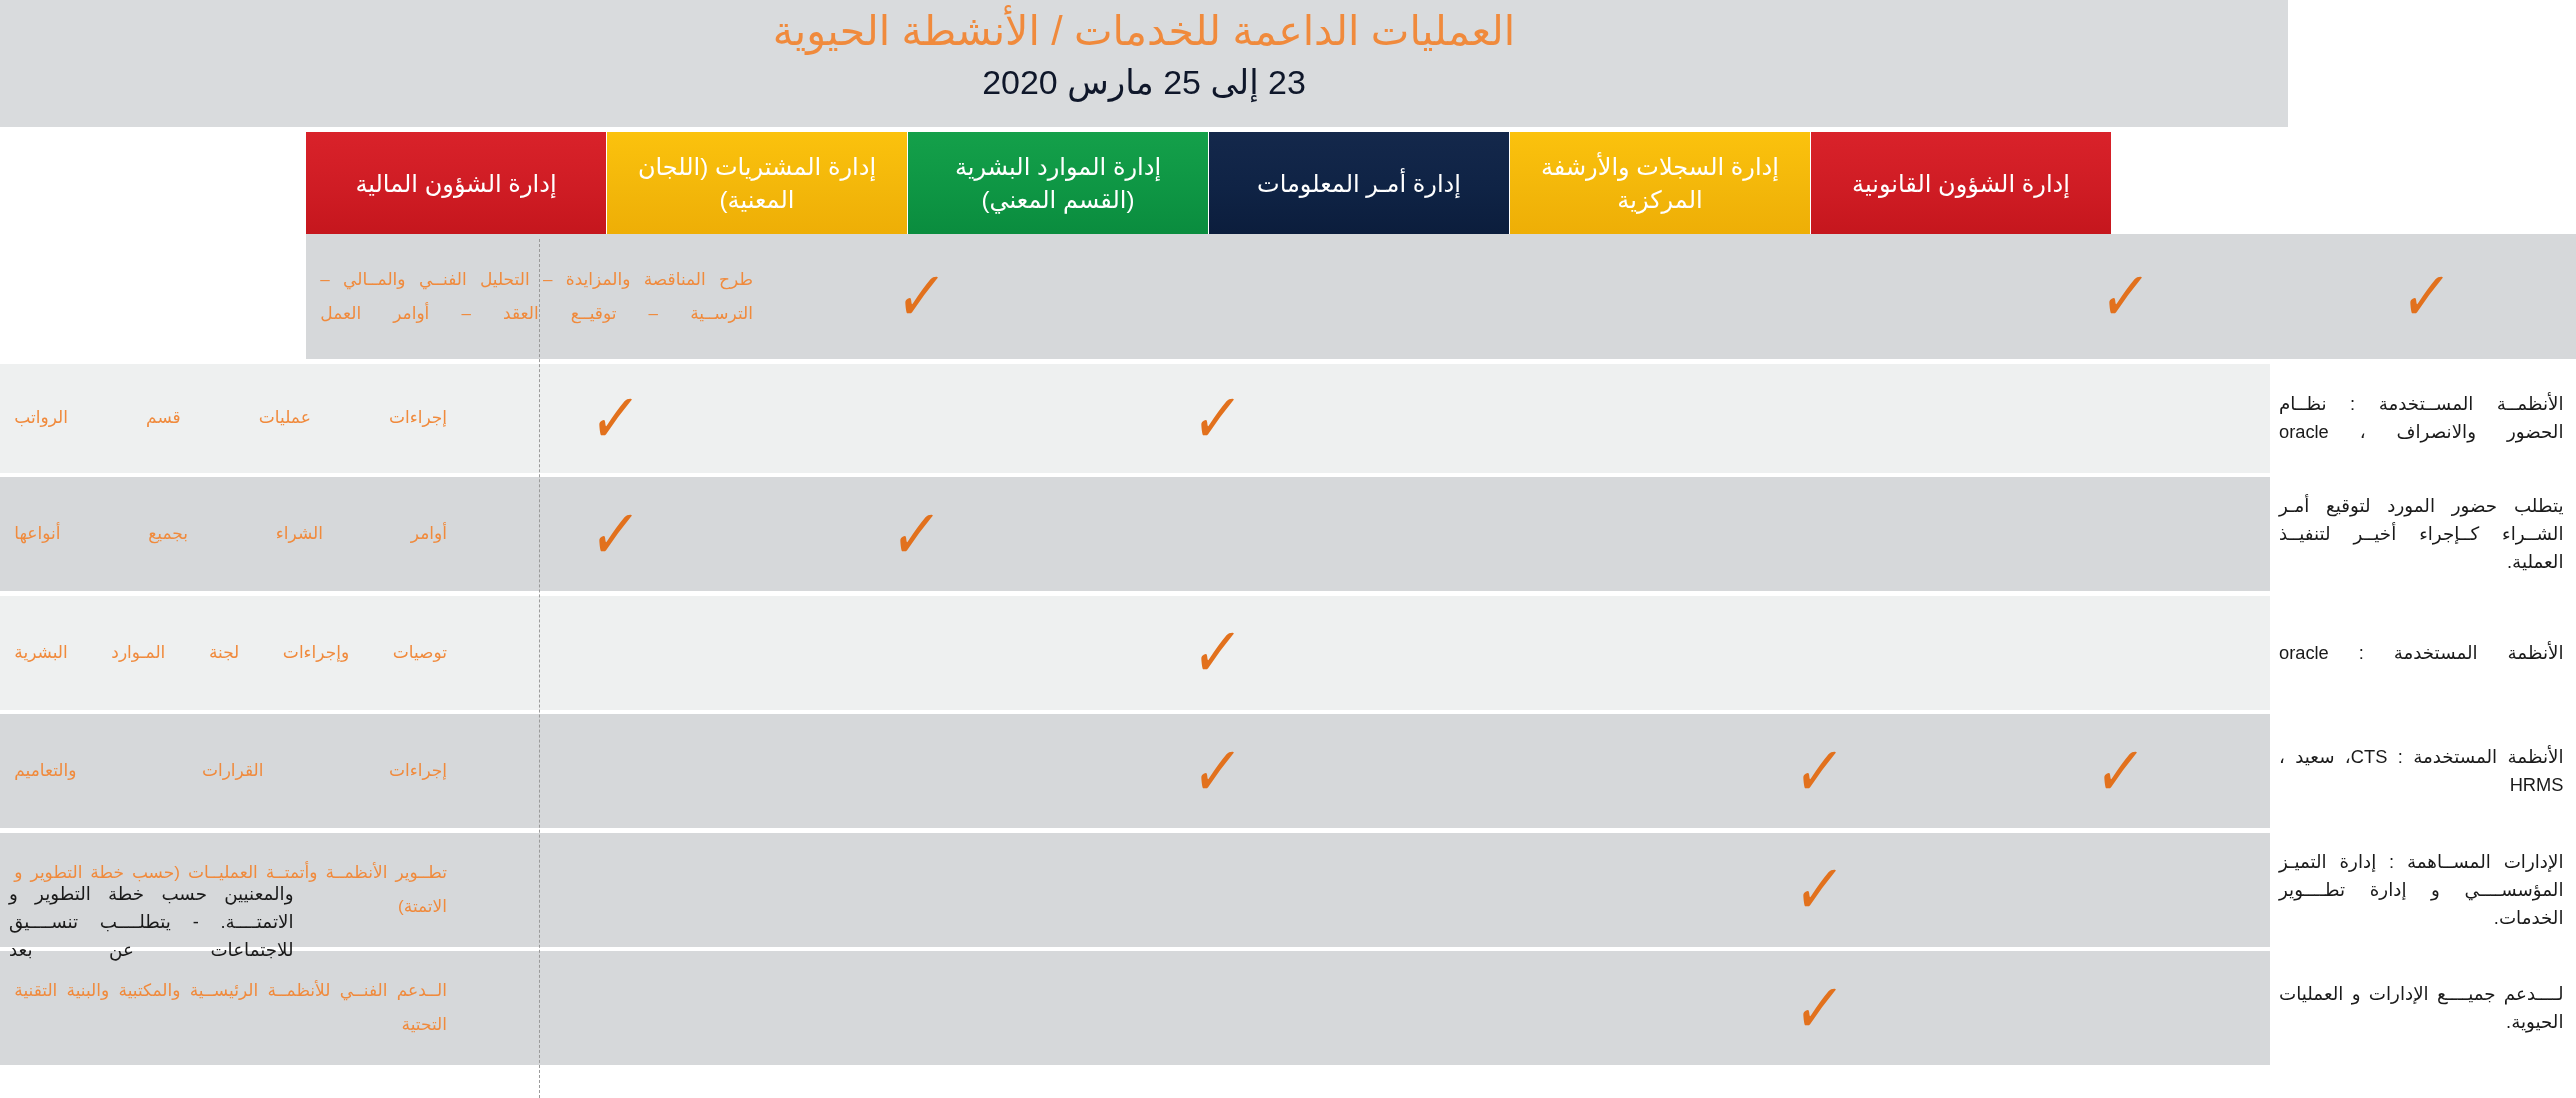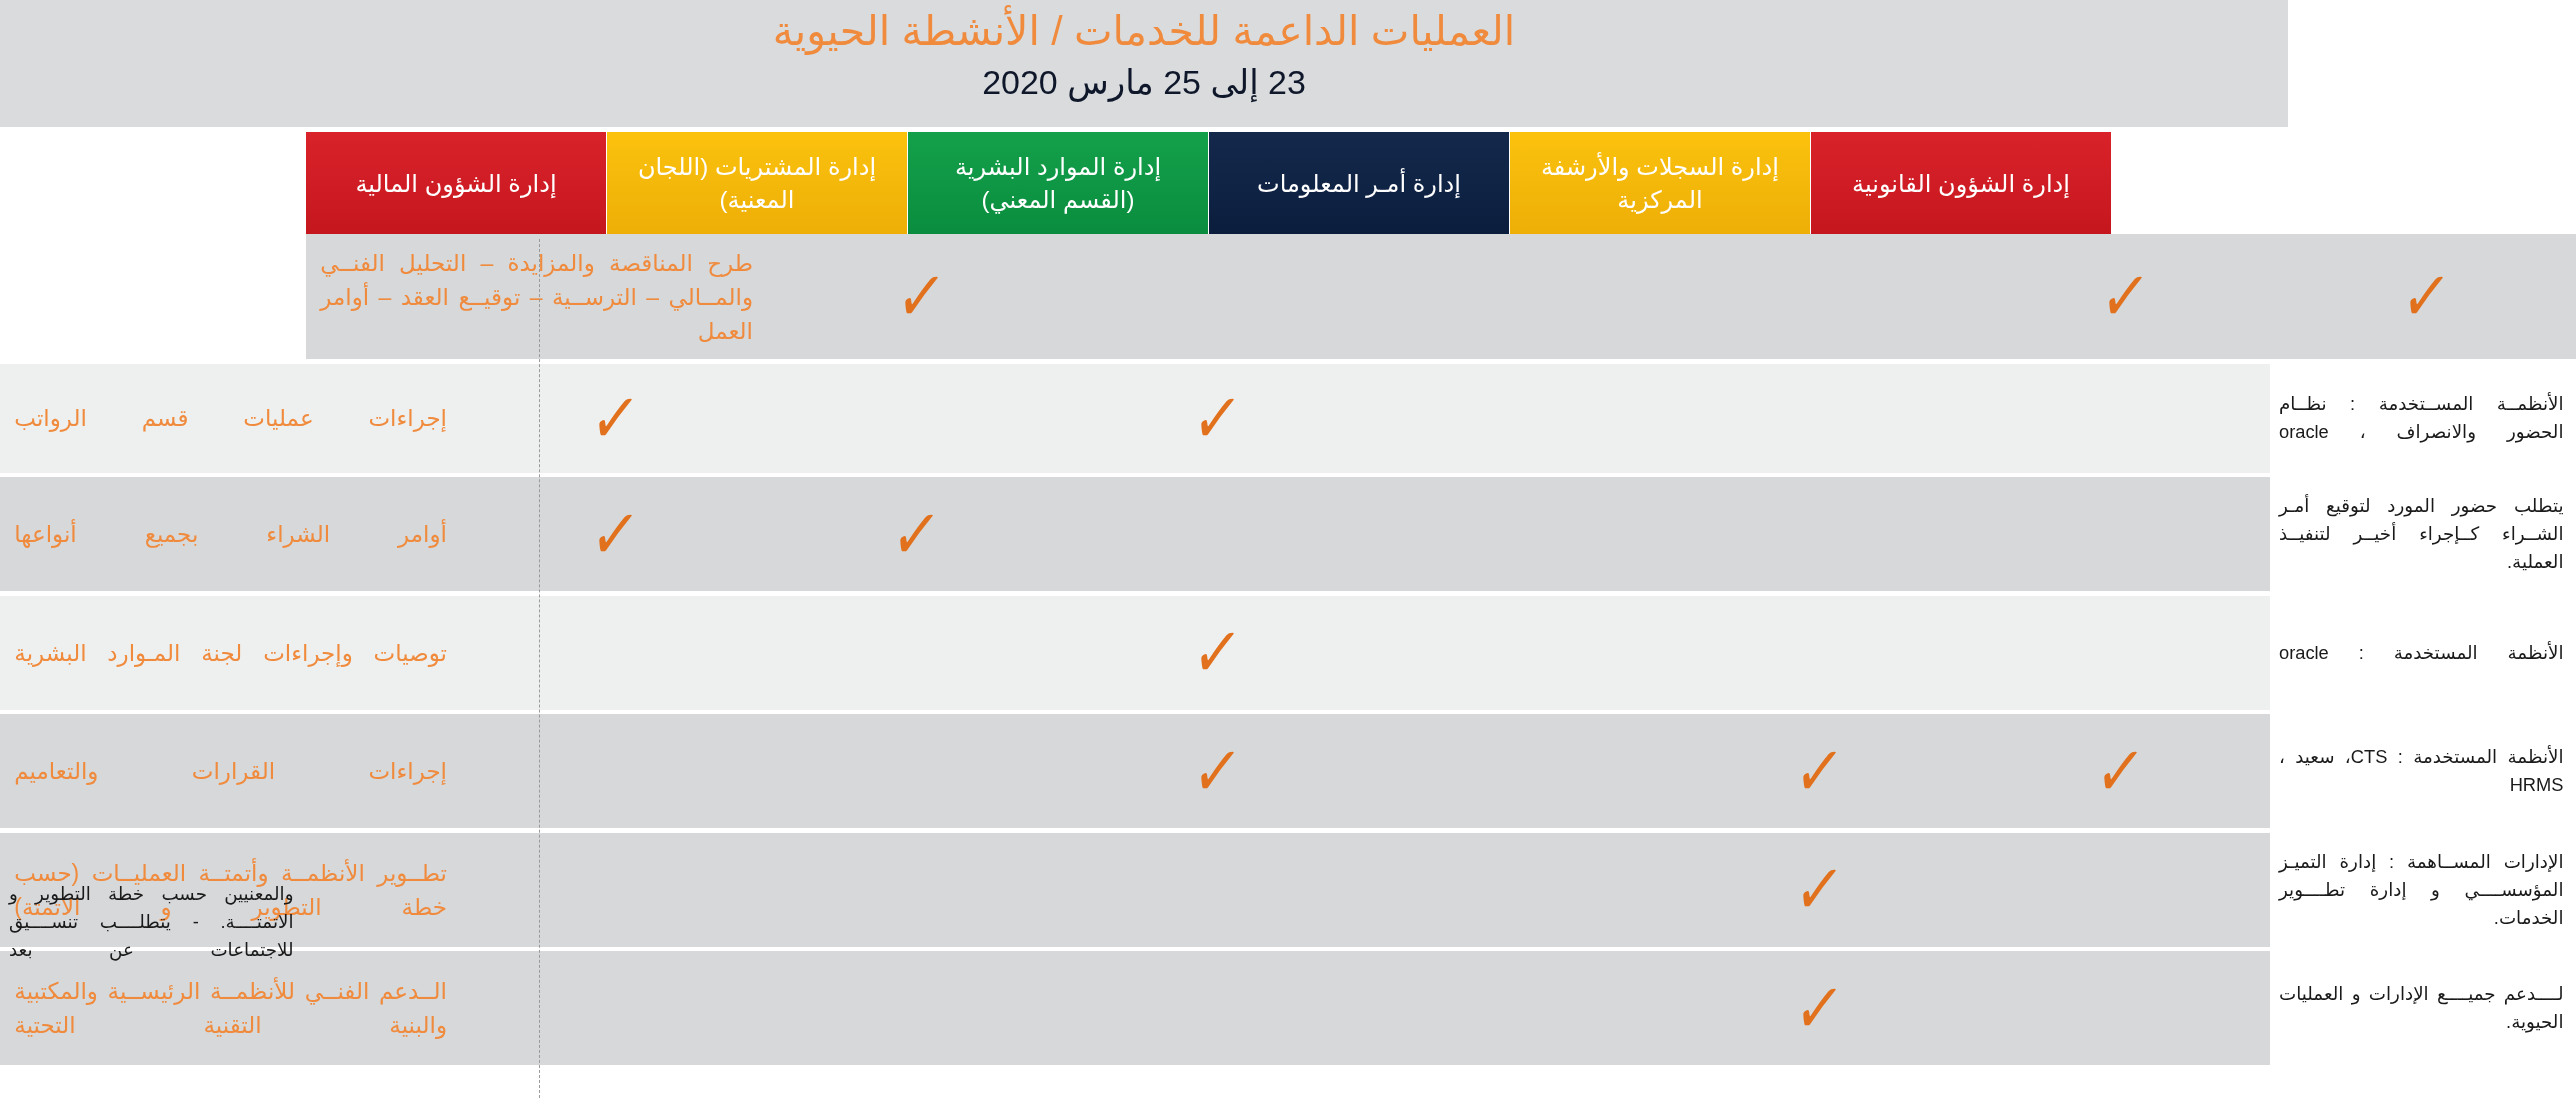--- a/index.html
+++ b/index.html
@@ -158,21 +158,21 @@
     font-size: 55px;
     line-height: 55px;
     font-weight: 700;
     transform: skewX(-9deg) scaleY(1.25);
     display: inline-block;
   }
   .row .label {
     flex: 0 0 465px;
     width: 465px;
     color: #f08a3c;
-    font-size: 23px;
+    font-size: 17px;
     line-height: 34px;
     text-align: justify;
     text-align-last: justify;
     padding: 5.4px 18px 5.4px 14.3px;
     display: flex;
     flex-direction: column;
     justify-content: center;
   }
   .row.shade .label { background: #d6d8da; }
   .row.light .label { background: #eef0f0; }

